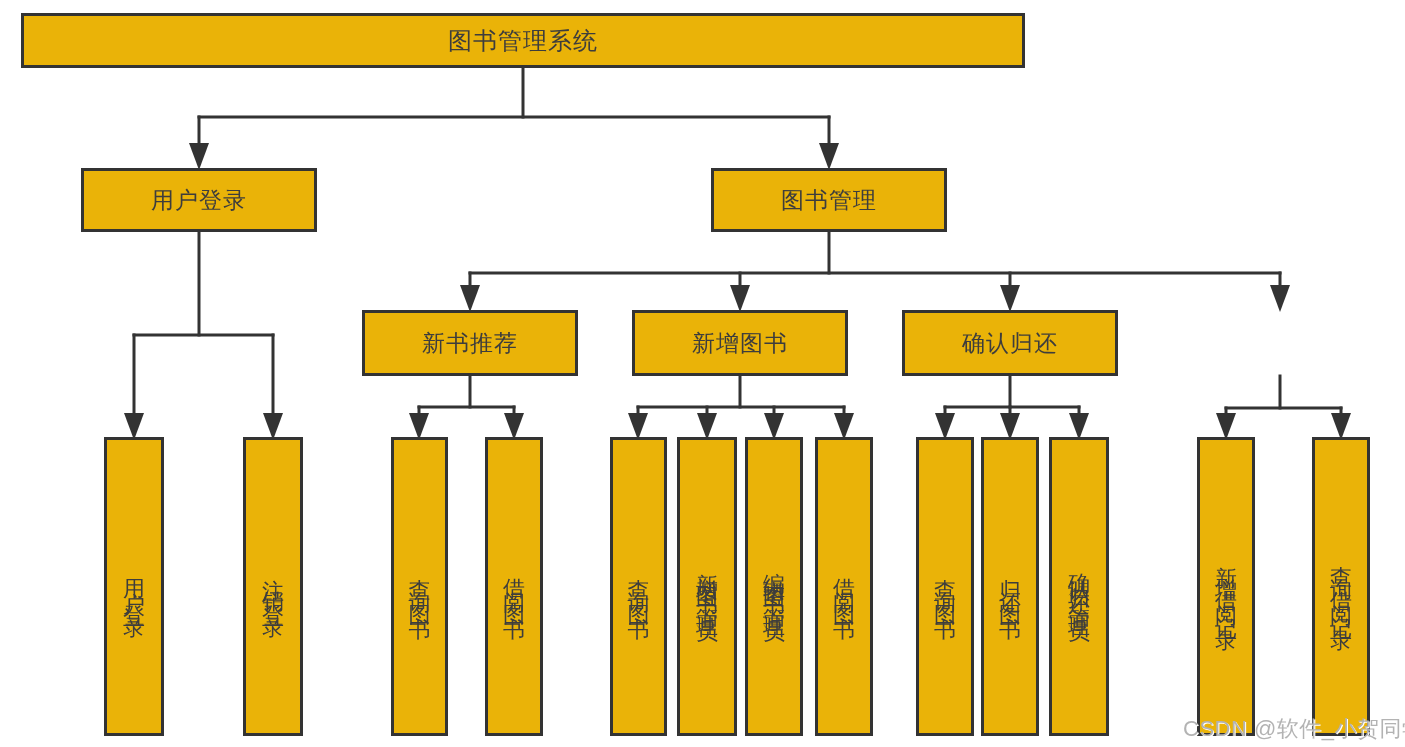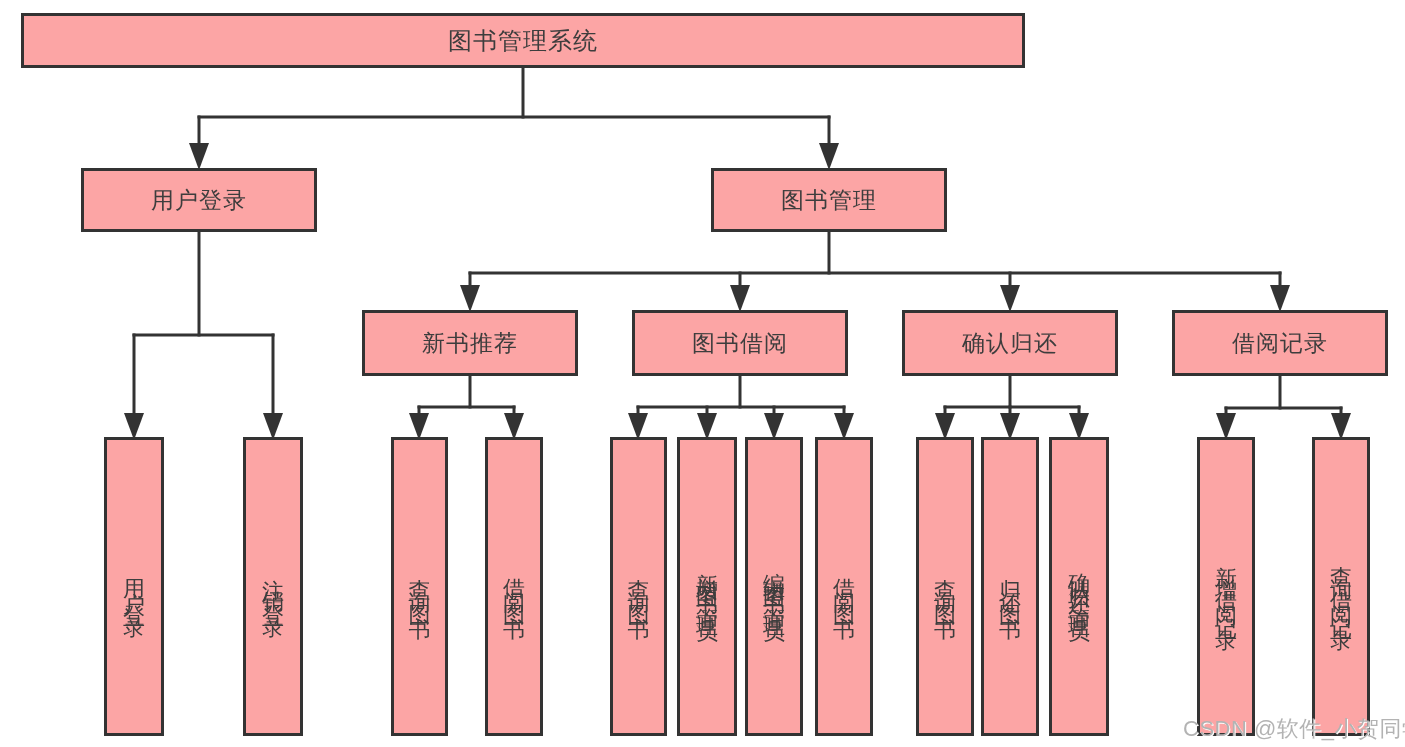--- a/index.html
+++ b/index.html
@@ -15,21 +15,21 @@
     overflow: hidden;
   }
   svg.connectors {
     position: absolute;
     left: 0; top: 0;
     z-index: 1;
   }
   .node {
     position: absolute;
     box-sizing: border-box;
-    background: #fca5a5;
+    background: #eab308;
     border: 3px solid #333333;
     display: flex;
     align-items: center;
     justify-content: center;
     color: #3d3d3d;
     z-index: 2;
   }
   .node .hlabel {
     font-size: 23px;
     letter-spacing: 1px;
@@ -136,27 +136,24 @@
     <span class="hlabel">用户登录</span>
   </div>
   <div class="node" style="left:362px;top:310px;width:216px;height:66px">
     <span class="hlabel">新书推荐</span>
   </div>
 
   <div class="node" style="left:711px;top:168px;width:236px;height:64px">
     <span class="hlabel">图书管理</span>
   </div>
   <div class="node" style="left:632px;top:310px;width:216px;height:66px">
-    <span class="hlabel">图书借阅</span>
+    <span class="hlabel">新增图书</span>
   </div>
   <div class="node" style="left:902px;top:310px;width:216px;height:66px">
     <span class="hlabel">确认归还</span>
-  </div>
-  <div class="node" style="left:1172px;top:310px;width:216px;height:66px">
-    <span class="hlabel">借阅记录</span>
   </div>
 
   <div class="node leaf" style="left:104px;top:437px;width:60px;height:299px">
     <span class="vlabel">用户登录</span>
   </div>
   <div class="node leaf" style="left:243px;top:437px;width:60px;height:299px">
     <span class="vlabel">注销登录</span>
   </div>
 
   <div class="node leaf" style="left:391px;top:437px;width:57px;height:299px">

